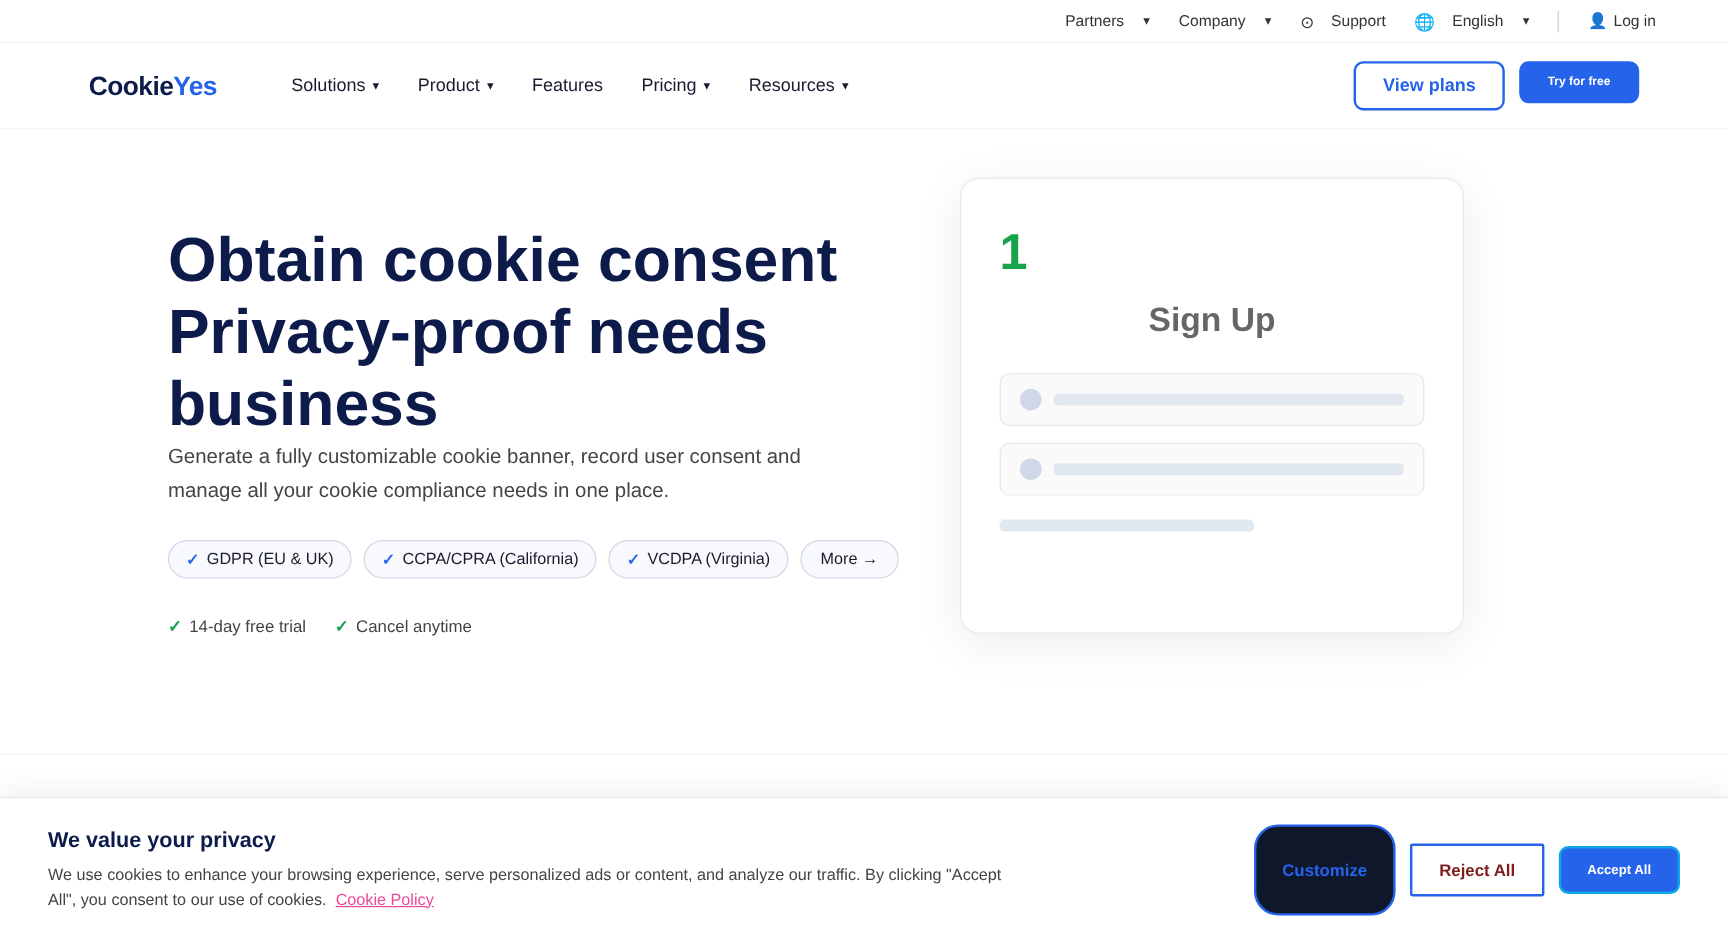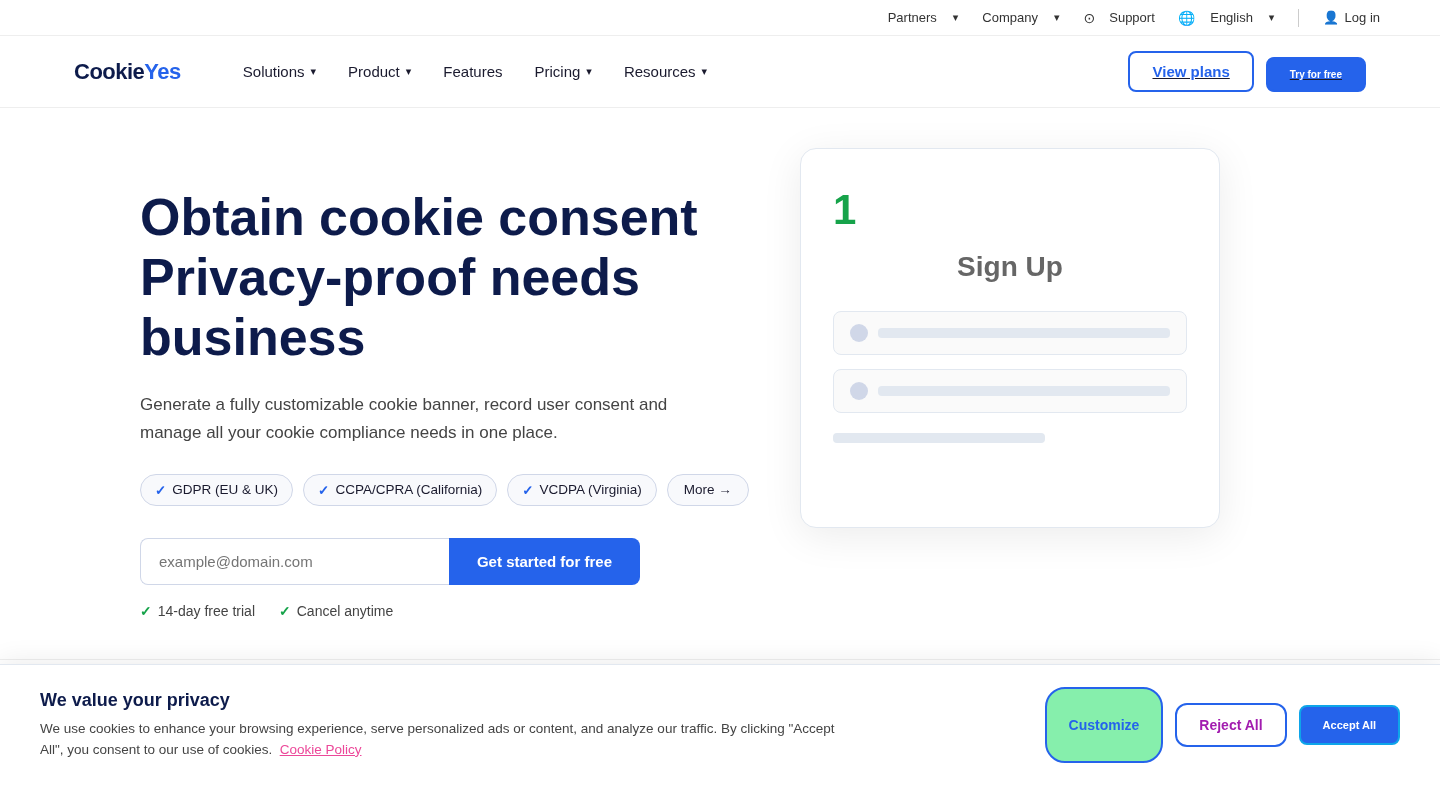--- a/index.html
+++ b/index.html
@@ -66,24 +66,23 @@
       gap: 4px;
       padding: 8px 14px;
       font-size: 15px;
       color: #1a1a2e;
       cursor: pointer;
       border-radius: 6px;
       white-space: nowrap;
     }
     .nav-ctas {
       display: flex;
-      align-items: flex-end;
+      align-items: flex-start;
       gap: 12px;
       margin-left: auto;
-      text-decoration: underline;
     }
     .btn-outline {
       padding: 10px 22px;
       border: 2px solid #2563eb;
       background: #fff;
       color: #2563eb;
       font-size: 15px;
       font-weight: 600;
       border-radius: 8px;
       cursor: pointer;
@@ -113,21 +112,20 @@
     .hero-left {
       flex: 1;
       max-width: 620px;
       padding-top: 20px;
     }
     .hero-title {
       font-size: 52px;
       font-weight: 800;
       color: #0d1b4b;
       line-height: 1.15;
-      margin-bottom: 24px;
     }
     .hero-subtitle {
       font-size: 17px;
       color: #444;
       line-height: 1.6;
       margin-bottom: 28px;
       max-width: 540px;
     }
     .compliance-tags {
       display: flex;
@@ -304,36 +302,36 @@
     .cookie-body a { color: #ec4899; text-decoration: underline; cursor: pointer; }
     .cookie-buttons {
       display: flex;
       align-items: center;
       gap: 12px;
       flex-shrink: 0;
     }
     .btn-customize {
       padding: 28px 22px;
       border: 2px solid #2563eb;
-      background: #86efac;
+      background: #0f172a;
       color: #2563eb;
       font-size: 14px;
       font-weight: 600;
       border-radius: 20px;
       cursor: pointer;
       white-space: nowrap;
     }
     .btn-reject {
       padding: 12px 22px;
       border: 2px solid #2563eb;
       background: #fff;
-      color: #a21caf;
+      color: #7f1d1d;
       font-size: 14px;
       font-weight: 600;
-      border-radius: 12px;
+      border-radius: 2px;
       cursor: pointer;
       white-space: nowrap;
     }
     .btn-accept {
       padding: 12px 22px;
       border: 2px solid #0ea5e9;
       background: #2563eb;
       color: #fff;
       font-size: 11px;
       font-weight: 700;
@@ -423,24 +421,20 @@
       </div>
       <div class="tag">
         <span class="tag-check">✓</span>
         <span>VCDPA (Virginia)</span>
       </div>
       <div class="tag-more">
         <span>More →</span>
       </div>
     </div>
 
-    <div class="email-row">
-      <input class="email-input" type="email" placeholder="example@domain.com" style="">
-      <button class="btn-get-started">Get started for free</button>
-    </div>
 
     <div class="hero-checks">
       <div class="hero-check">
         <span class="hero-check-icon">✓</span>
         <span>14-day free trial</span>
       </div>
       <div class="hero-check">
         <span class="hero-check-icon">✓</span>
         <span>Cancel anytime</span>
       </div>

